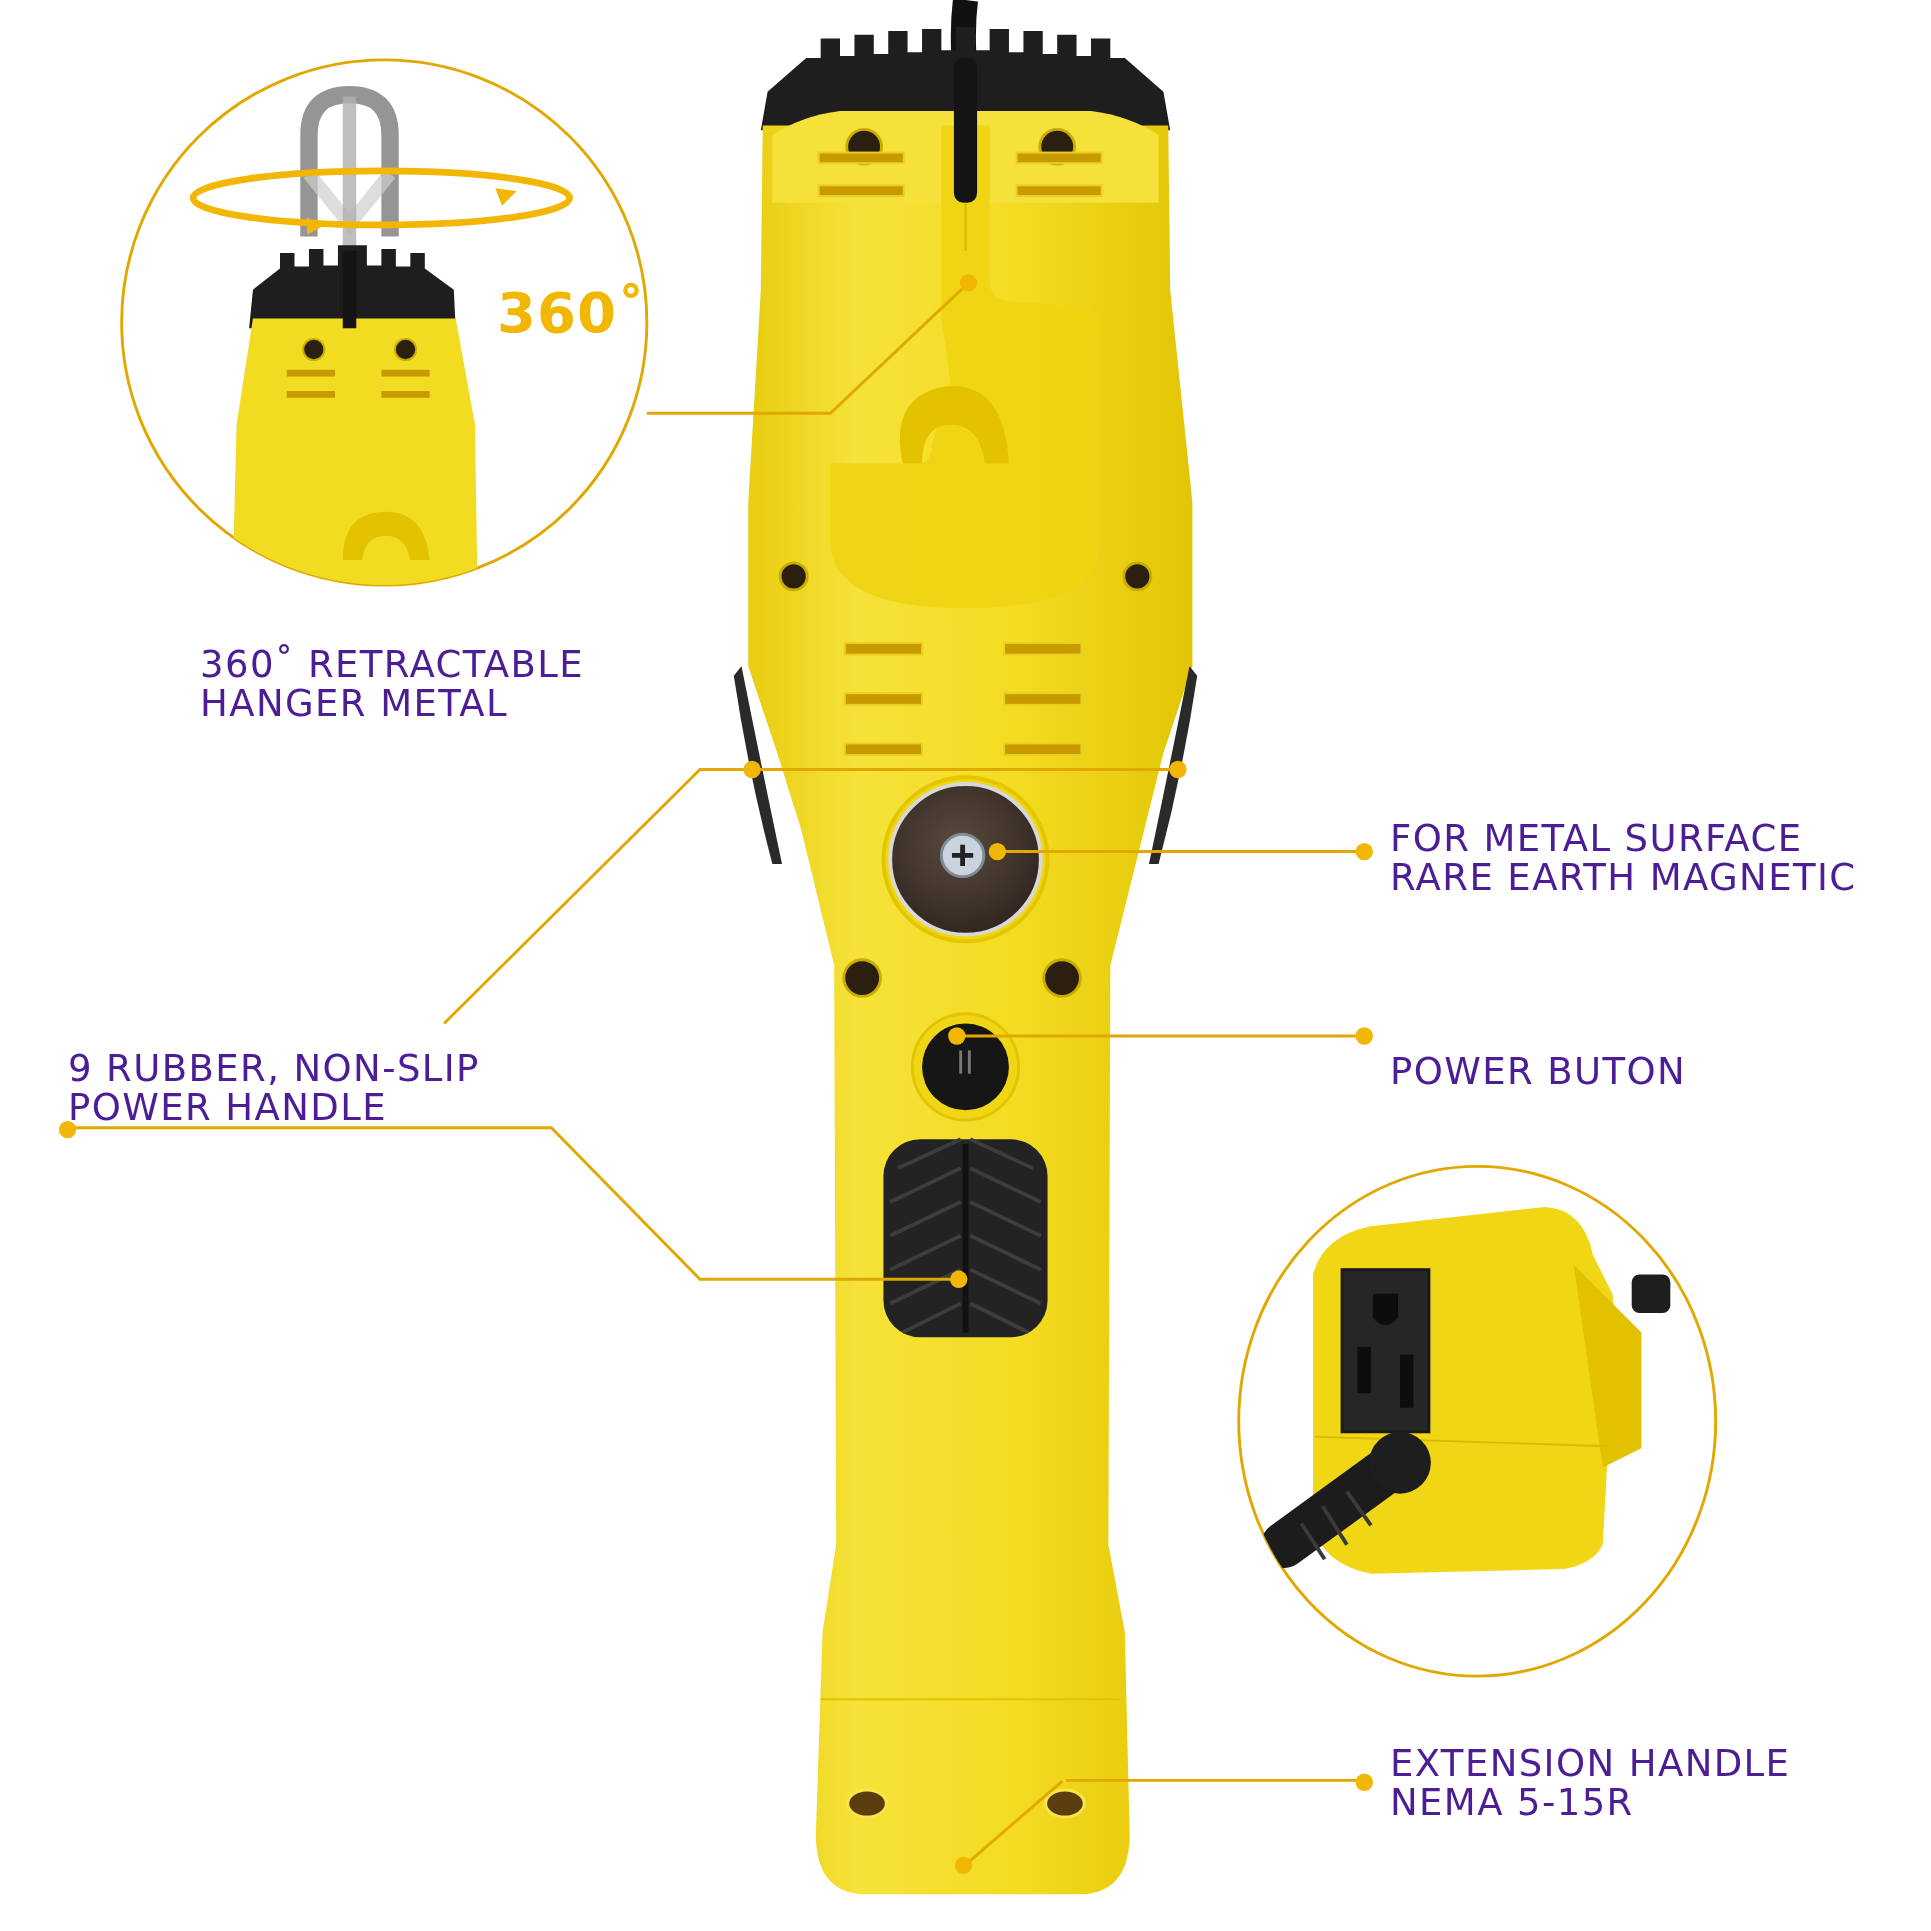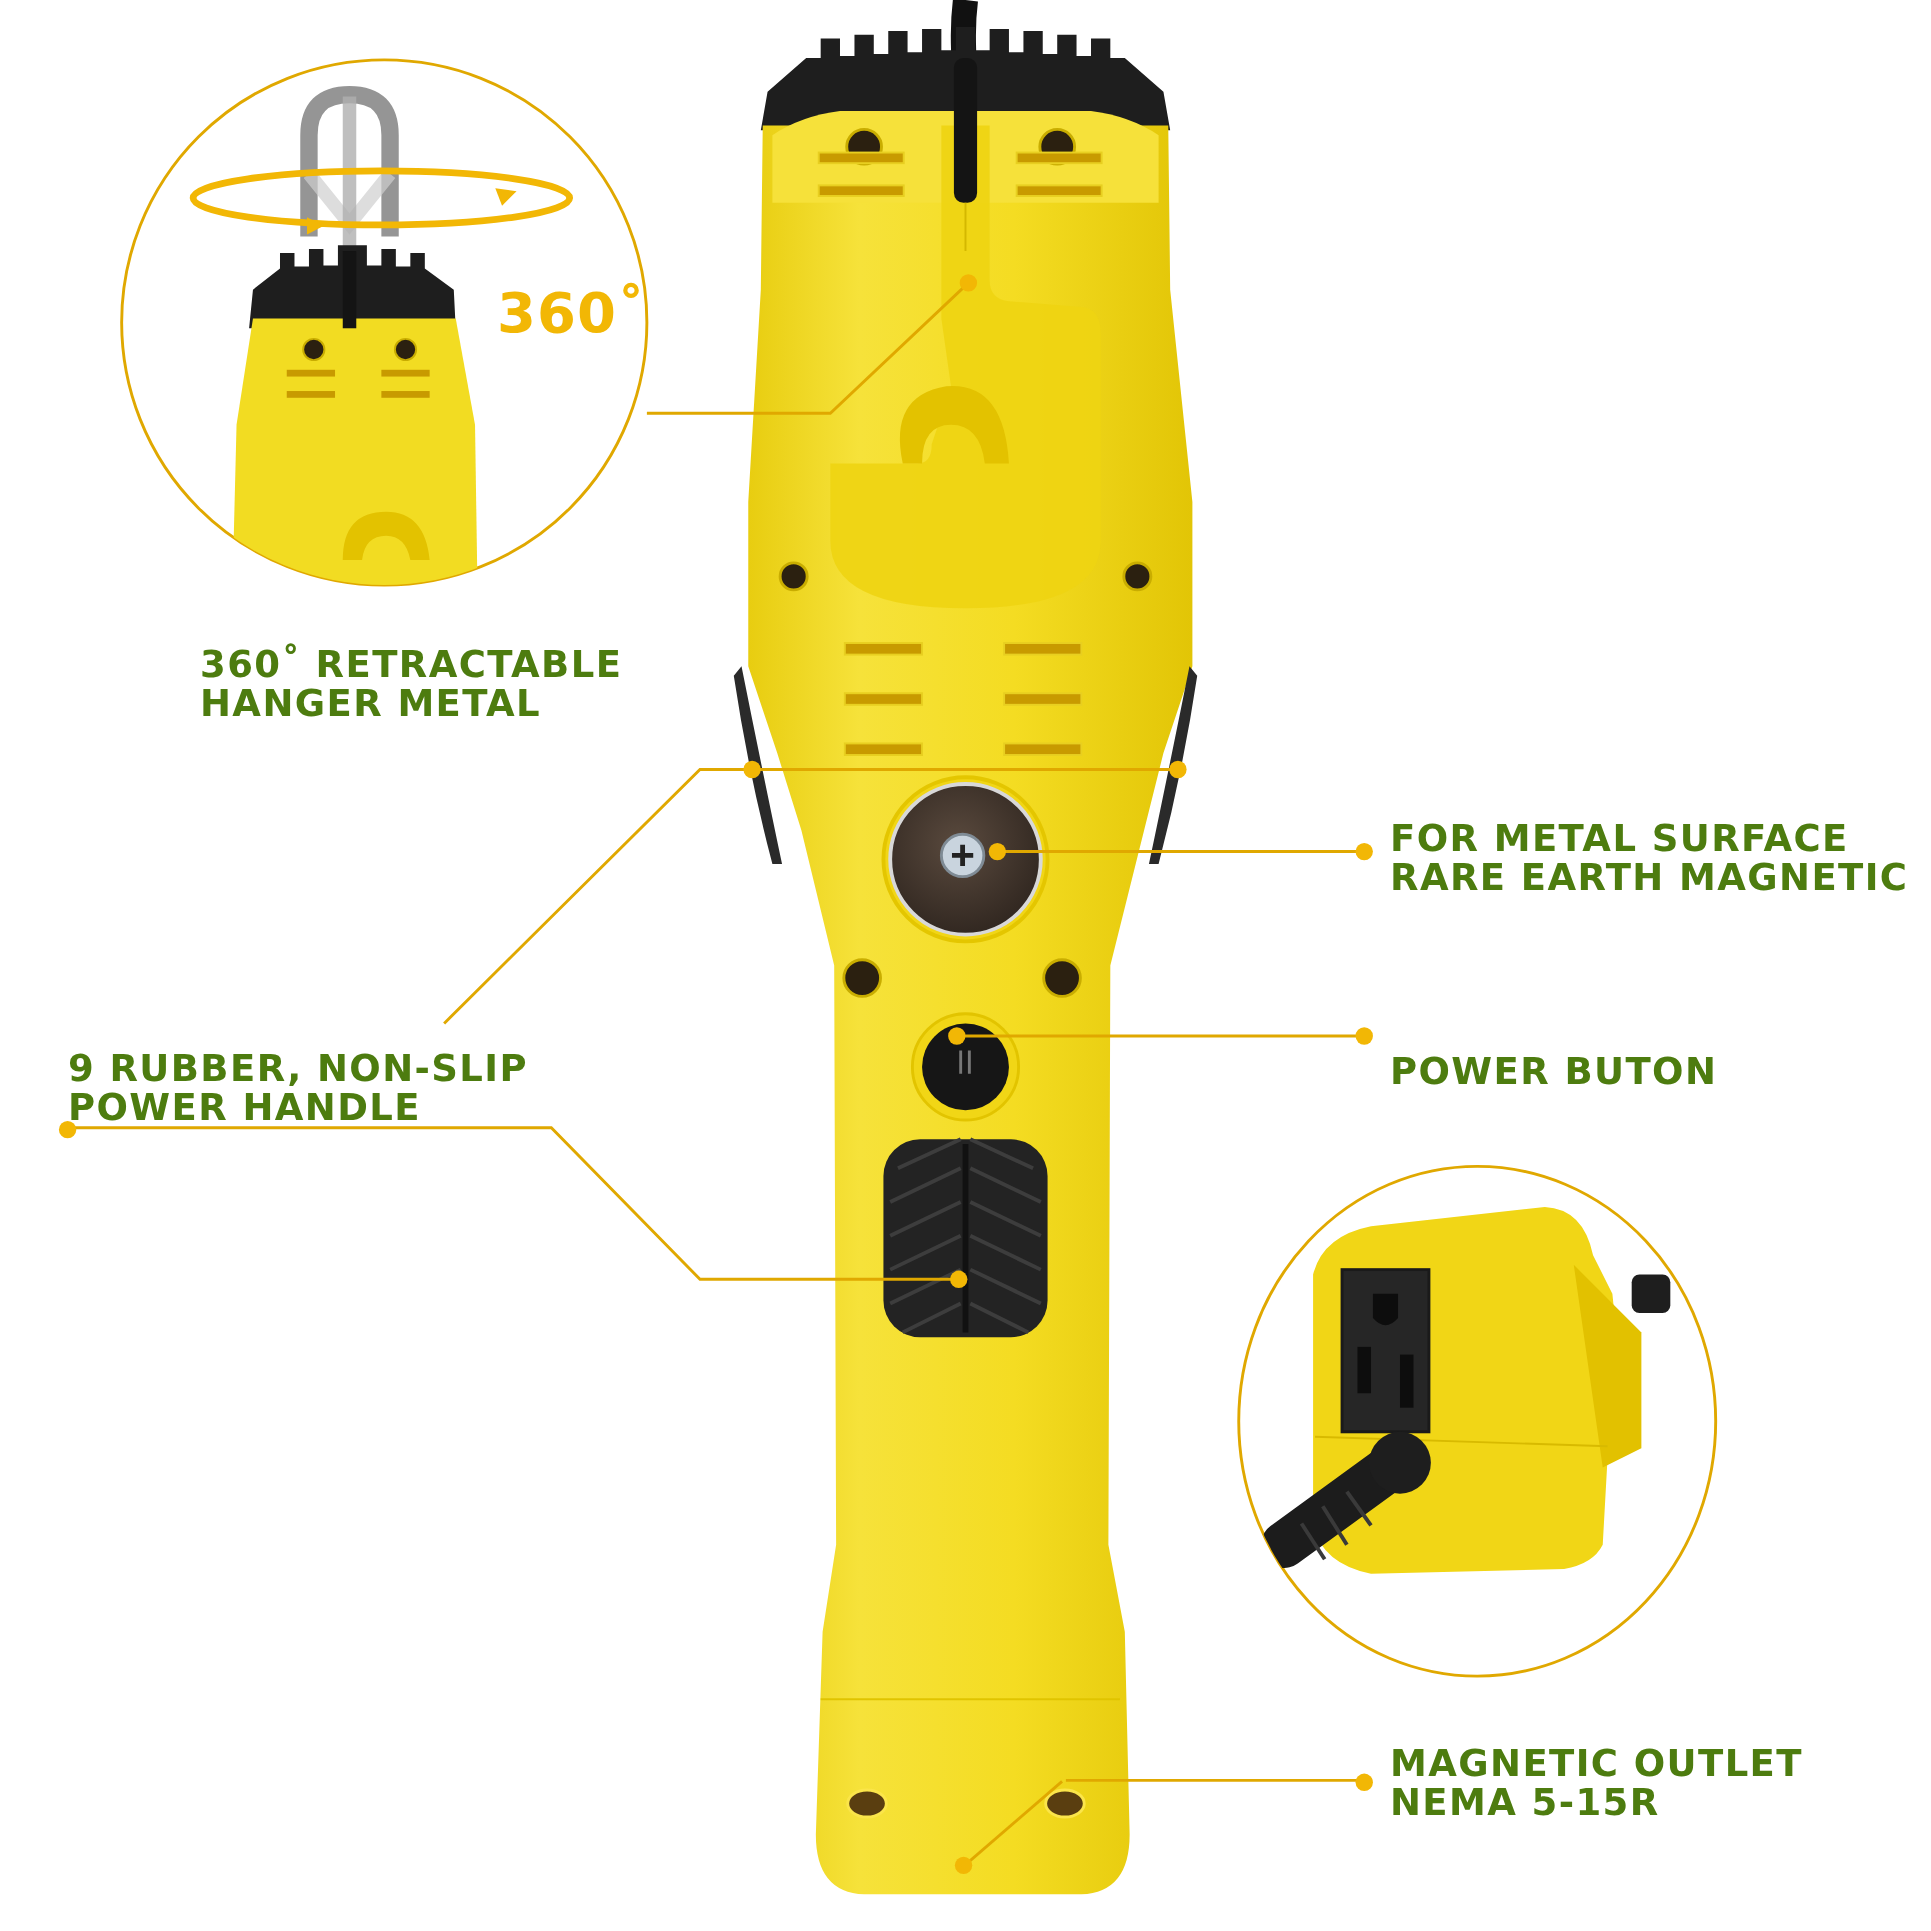--- a/index.html
+++ b/index.html
@@ -1,18 +1,18 @@
 <!DOCTYPE html>
 <html><head>
 <meta charset="utf-8">
 <style>
   html, body { margin: 0; padding: 0; background: #ffffff; }
   body { width: 1931px; height: 1931px; position: relative; overflow: hidden; font-family: "DejaVu Sans", "Liberation Sans", sans-serif; }
   .stage { position: absolute; left: 0; top: 0; width: 1931px; height: 1467px; }
-  .label { position: absolute; color: #4d7c0f; font-weight: bold; font-size: 37px; letter-spacing: 1.4px; line-height: 39px; white-space: nowrap; }
+  .label { position: absolute; color: #4c1d95; font-weight: normal; font-size: 37px; letter-spacing: 1.4px; line-height: 39px; white-space: nowrap; }
   .label div { display: block; }
   .deg360 { position: absolute; color: #f2b705; font-weight: bold; font-size: 56px; letter-spacing: 1px; }
   svg { position: absolute; left: 0; top: 0; }
 </style>
 </head>
 <body>
 
 <div class="stage">
 
   <svg width="1931" height="1931" viewBox="0 0 2000 2000">
@@ -205,17 +205,17 @@
   <div class="label" style="left:1390px; top:1052px;">
     <div>POWER BUTON</div>
   </div>
 
   <div class="label" style="left:68px; top:1049px;">
     <div>9 RUBBER, NON-SLIP</div>
     <div>POWER HANDLE</div>
   </div>
 
   <div class="label" style="left:1390px; top:1744px;">
-    <div>MAGNETIC OUTLET</div>
+    <div>EXTENSION HANDLE</div>
     <div>NEMA 5-15R</div>
   </div>
 </div>
 
 
 </body></html>

